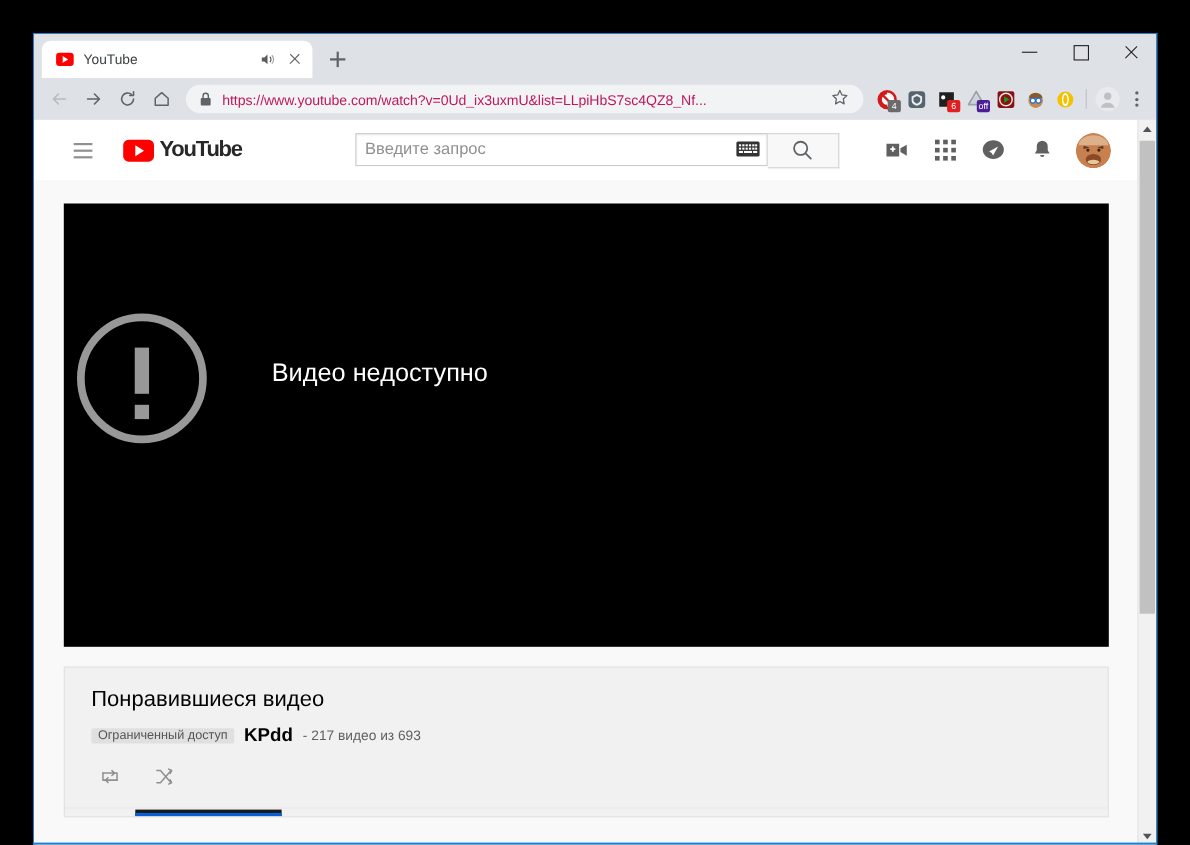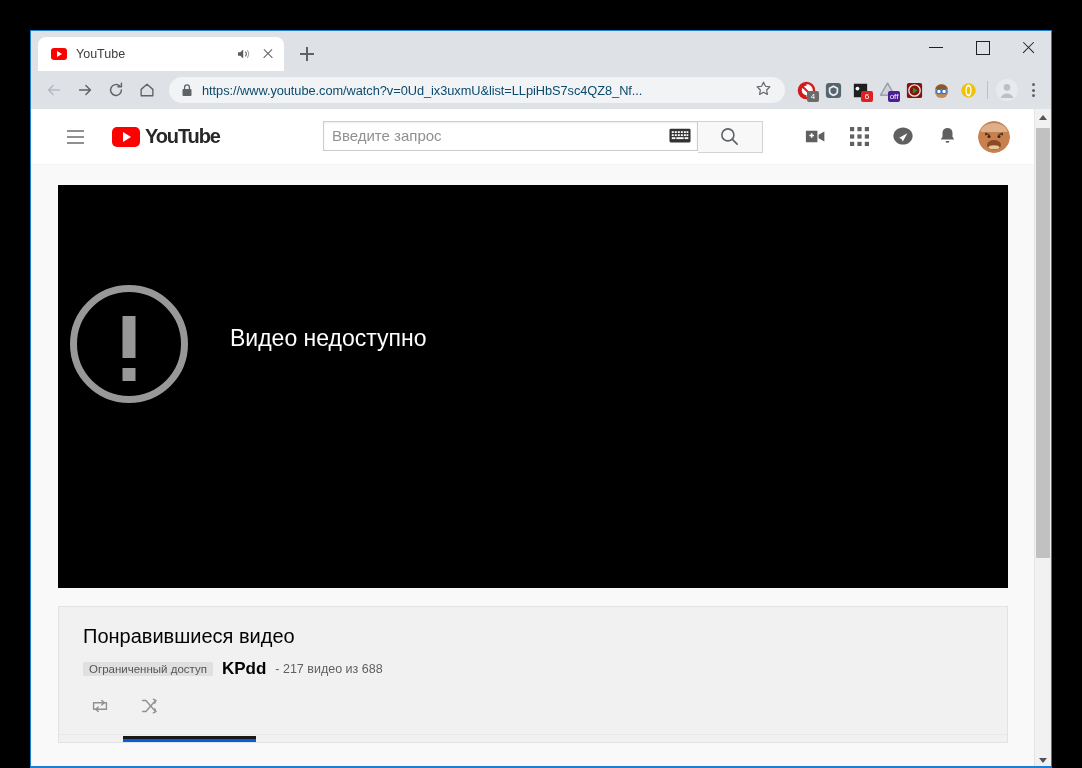--- a/index.html
+++ b/index.html
@@ -139,21 +139,21 @@
     display: flex;
     align-items: center;
     padding: 0 10px 0 12px;
     margin: 0 7px 0 6px;
     gap: 9px;
     min-width: 0;
   }
   #url-text {
     flex: 1;
     font-size: 12.8px;
-    color: #0c4a6e;
+    color: #be185d;
     white-space: nowrap;
     overflow: hidden;
     text-overflow: ellipsis;
     letter-spacing: -.05px;
   }
   #star-button { width: 20px; height: 20px; flex: 0 0 20px; }
   .ext-icon {
     width: 26px; height: 26px;
     position: relative;
     flex: 0 0 26px;
@@ -290,21 +290,21 @@
   #player-wrap { padding: 20px 0 0 27px; }
   #player {
     width: 950px; height: 403px;
     background: #000;
     position: relative;
   }
   #player-error {
     position: absolute;
     left: 12px; top: 100px;
     display: flex; align-items: center;
-    gap: 42px;
+    gap: 59px;
   }
   #error-icon {
     width: 118px; height: 118px;
     border: 7px solid #989898;
     border-radius: 50%;
     position: relative;
     flex: 0 0 118px;
   }
   #error-icon .bang-bar {
     position: absolute; left: 50%; top: 24px;
@@ -669,21 +669,21 @@
               </div>
             </div>
           </div>
         </div>
 
         <div id="playlist-panel">
           <div id="playlist-title">Понравившиеся видео</div>
           <div id="playlist-meta">
             <span id="playlist-badge">Ограниченный доступ</span>
             <span id="playlist-owner">KPdd</span>
-            <span id="playlist-count">- 217 видео из 688</span>
+            <span id="playlist-count">- 217 видео из 693</span>
           </div>
           <div id="playlist-controls">
             <span class="pl-ctrl">
               <svg width="22" height="22" viewBox="0 0 24 24">
                 <path d="M5 8.5h11.5M16.5 8.5l-2.6-2.4M16.5 8.5l-2.6 2.4" stroke="#909090" stroke-width="1.5" fill="none" stroke-linecap="round" stroke-linejoin="round"></path>
                 <path d="M19 15.5H7.5M7.5 15.5l2.6-2.4M7.5 15.5l2.6 2.4" stroke="#909090" stroke-width="1.5" fill="none" stroke-linecap="round" stroke-linejoin="round"></path>
                 <path d="M5 8.5v7h2.5M19 15.5v-7h-2.5" stroke="#909090" stroke-width="1.5" fill="none" stroke-linecap="round" stroke-linejoin="round"></path>
               </svg>
             </span>
             <span class="pl-ctrl">

